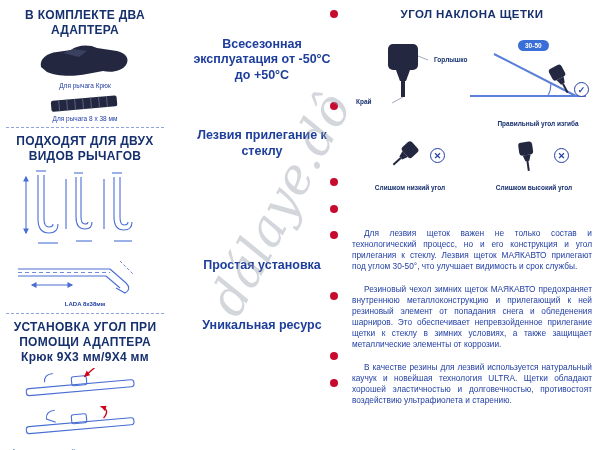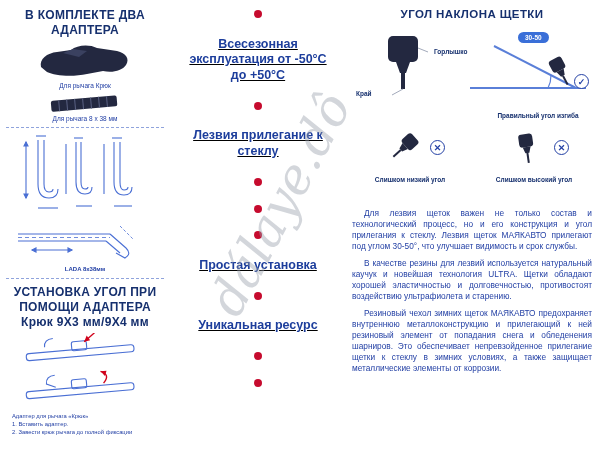--- a/index.html
+++ b/index.html
@@ -2,50 +2,50 @@
 <html><head>
 <meta charset="utf-8">
 <style>
   html,body{margin:0;padding:0;}
   body{font-family:"Liberation Sans", sans-serif; background:#fff;}
   #canvas{position:relative;width:600px;height:450px;background:#ffffff;overflow:hidden;}
 
   
   .col-left{position:absolute;left:6px;top:6px;width:158px;}
   .col-mid{position:absolute;left:178px;top:0;width:160px;height:397px;
-           display:flex;flex-direction:column;align-items:center;justify-content:space-between;
-           padding:10px 0;box-sizing:border-box;text-decoration:underline;}
+           display:flex;flex-direction:column;align-items:flex-end;justify-content:space-between;
+           padding:10px 0;box-sizing:border-box;}
   .col-right{position:absolute;left:350px;top:6px;width:244px;height:438px;overflow:hidden;}
 
   
   .h-left{font-size:12px;font-weight:bold;color:#16306e;text-align:center;line-height:1.25;
           letter-spacing:.3px;margin:2px 4px 3px;}
   .caption{font-size:6.5px;color:#2441a5;text-align:center;margin:1px 0 3px;}
   .img-wrap{display:flex;justify-content:center;}
   .sect{border-top:1px dashed #8fa3dc;margin-top:5px;padding-top:4px;}
   .lada-line{font-size:6px;font-weight:bold;color:#2441a5;text-align:center;line-height:1.2;}
   .footnote{font-size:5.8px;color:#2441a5;line-height:1.35;margin:2px 6px 0;}
 
   
   .dot{width:8px;height:8px;border-radius:50%;background:#c60b2e;flex:0 0 auto;}
   .feature{font-size:12.5px;font-weight:bold;color:#1d3e9c;text-align:center;
            line-height:1.25;width:152px;}
 
   
   .h-right{font-size:11.5px;font-weight:bold;color:#16306e;text-align:center;
-           letter-spacing:.4px;margin:2px 0 4px;}
+           letter-spacing:.4px;margin:2px 0 12px;}
   .diag1{position:relative;height:102px;}
   .diag2{position:relative;height:82px;}
   .diag-label{position:absolute;font-size:6.5px;font-weight:bold;color:#16306e;line-height:1.2;}
   .pill{position:absolute;background:#3a6fd8;color:#fff;font-size:6.5px;font-weight:bold;
         padding:2px 7px;border-radius:8px;}
   .mark-circle{position:absolute;width:13px;height:13px;border:1.4px solid #2441a5;border-radius:50%;
         display:flex;align-items:center;justify-content:center;font-size:9px;font-weight:bold;color:#2441a5;background:#fff;}
   .para{font-size:8.3px;color:#2441a5;text-align:justify;line-height:1.33;text-indent:12px;
-        margin:0 2px 6px;}
+        margin:12px 2px 6px;}
 
   
   .watermark{position:absolute;left:110px;top:175px;width:340px;text-align:center;
              font-family:"DejaVu Serif", serif;font-style:italic;font-size:50px;
              color:rgba(150,158,170,.42);transform:rotate(-62deg);z-index:6;pointer-events:none;}
   svg{display:block;}
 </style>
 </head>
 <body>
 
@@ -76,20 +76,21 @@
             <line x1="46" y1="6" x2="46" y2="17"></line>
               <line x1="54" y1="6" x2="54" y2="17"></line>
             <line x1="62" y1="6" x2="62" y2="17"></line>
           </g>
         </g>
       </svg>
     </div>
     <div class="caption">Для рычага 8 х 38 мм</div>
 
     <div class="sect">
+      <div class="h-left">ПОДХОДЯТ ДЛЯ ДВУХ ВИДОВ РЫЧАГОВ</div>
       <div class="img-wrap">
         <svg width="146" height="88" viewBox="0 0 146 88">
           <g stroke="#4a6fd4" stroke-width="1.1" fill="none">
 
             <line x1="14" y1="10" x2="14" y2="66"></line>
               <path d="M14,10 l-2,4 4,0 z M14,66 l-2,-4 4,0 z" fill="#4a6fd4"></path>
             <line x1="54" y1="12" x2="54" y2="62"></line>
             <line x1="92" y1="12" x2="92" y2="62"></line>
 
             <line x1="26" y1="8" x2="26" y2="52"></line>
@@ -228,17 +229,17 @@
           <rect x="-7" y="-16" width="14" height="13" rx="3" fill="#232840"></rect>
           <path d="M-4,-3 L4,-3 L2,3 L-2,3 Z" fill="#232840"></path>
           <rect x="-1" y="3" width="2" height="10" fill="#232840"></rect>
         </g>
       </svg>
       <div class="mark-circle" style="left:204px;top:14px;">✕</div>
       <div class="diag-label" style="left:138px;top:50px;width:92px;text-align:center;">Слишком высокий угол</div>
     </div>
 
     <p class="para">Для лезвия щеток важен не только состав и технологический процесс, но и его конструкция и угол прилегания к стеклу. Лезвия щеток МАЯКАВТО прилегают под углом 30-50°, что улучшает видимость и срок службы.</p>
+    <p class="para">Резиновый чехол зимних щеток МАЯКАВТО предохраняет внутреннюю металлоконструкцию и прилегающий к ней резиновый элемент от попадания снега и обледенения шарниров. Это обеспечивает непревзойденное прилегание щетки к стеклу в зимних условиях, а также защищает металлические элементы от коррозии.</p>
     <p class="para">В качестве резины для лезвий используется натуральный каучук и новейшая технология ULTRA. Щетки обладают хорошей эластичностью и долговечностью, противостоят воздействию ультрафиолета и старению.</p>
-    <p class="para">Резиновый чехол зимних щеток МАЯКАВТО предохраняет внутреннюю металлоконструкцию и прилегающий к ней резиновый элемент от попадания снега и обледенения шарниров. Это обеспечивает непревзойденное прилегание щетки к стеклу в зимних условиях, а также защищает металлические элементы от коррозии.</p>
   </div>
 
 </div>
 
 </body></html>

